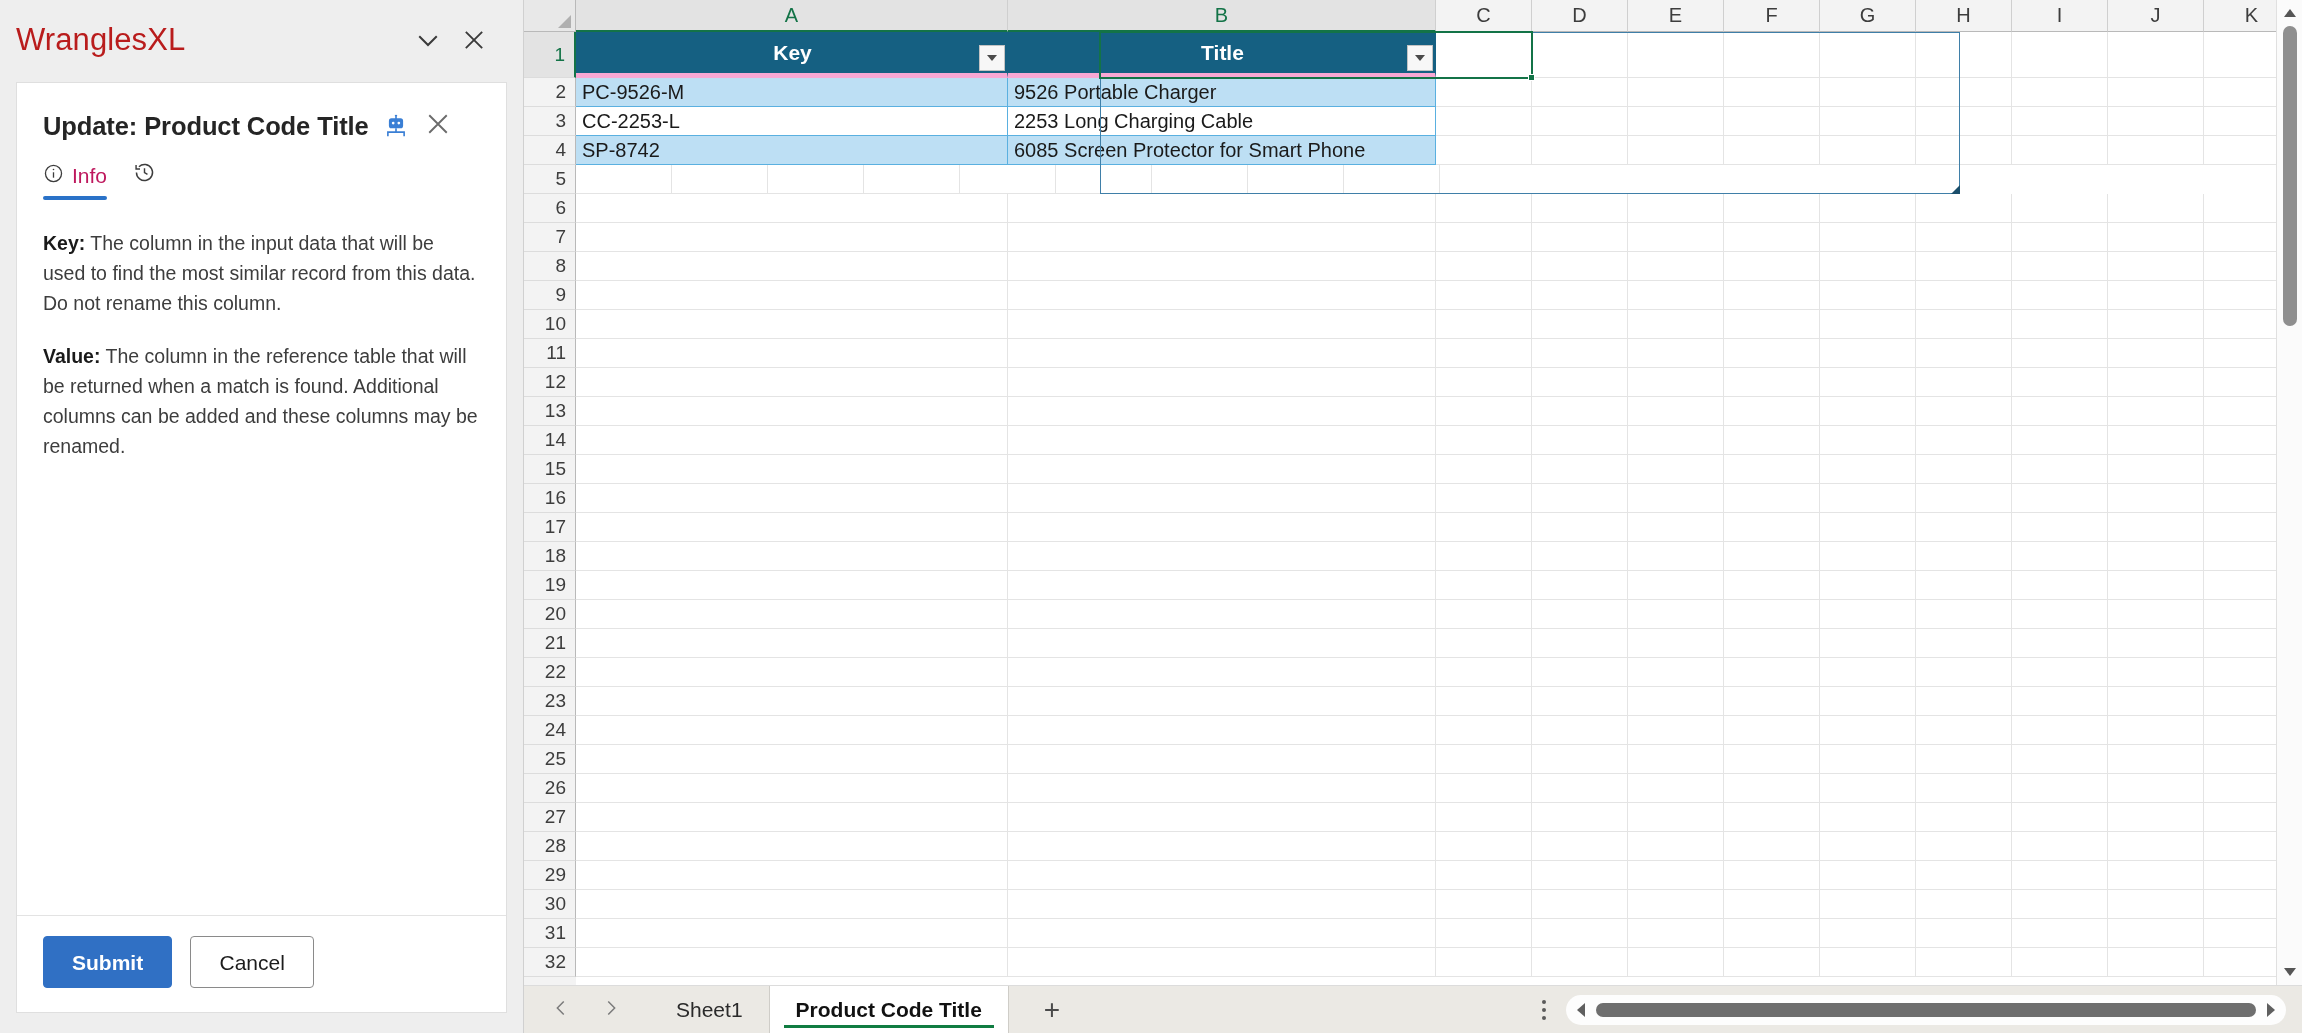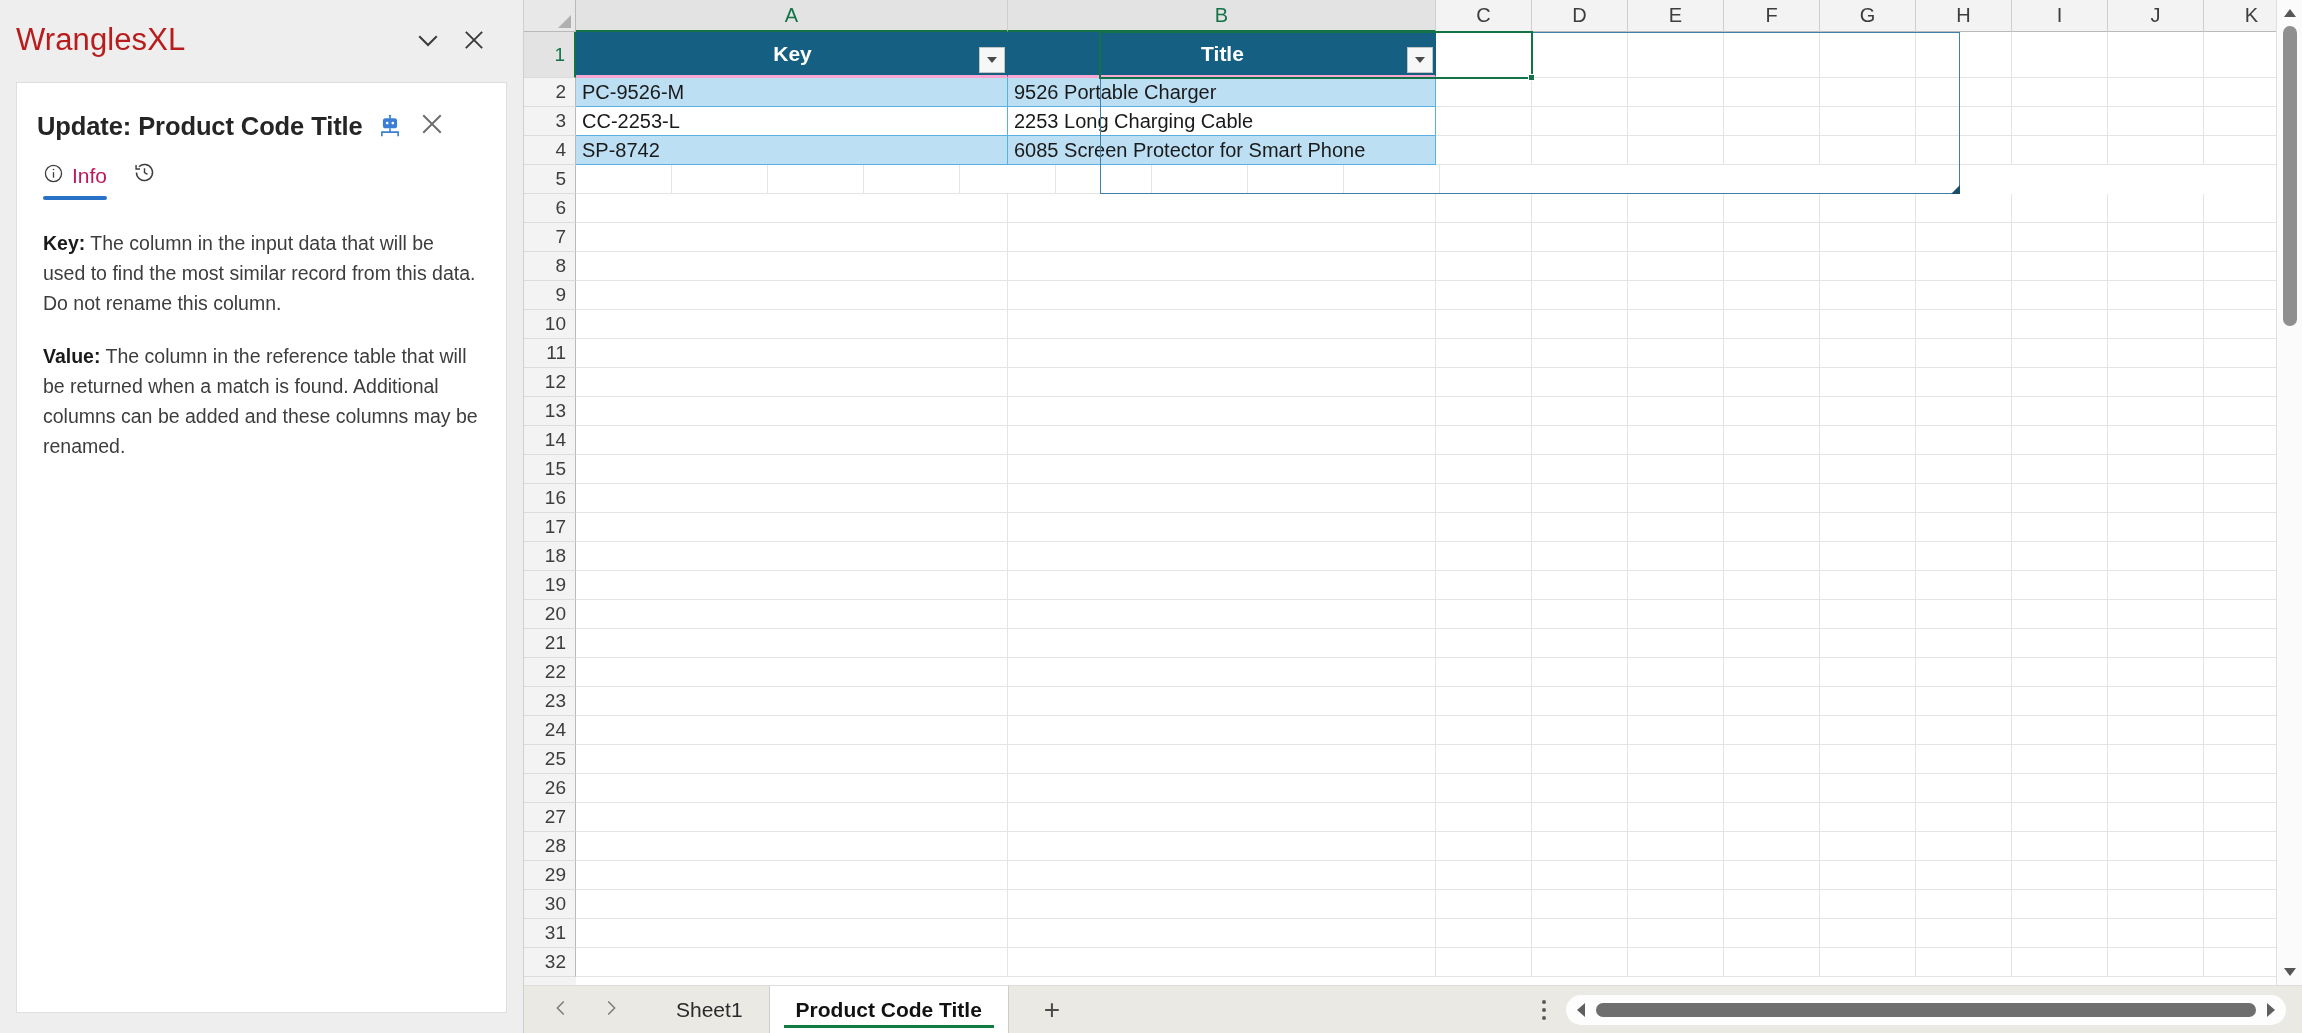--- a/index.html
+++ b/index.html
@@ -48,21 +48,21 @@
     background: #ffffff;
     border: 1px solid #dfdfdf;
     flex: 1 1 auto;
     display: flex;
     flex-direction: column;
     min-height: 0;
   }
   .card-head {
     display: flex;
     align-items: center;
-    padding: 26px 24px 0 20px;
+    padding: 26px 24px 0 26px;
   }
   .card-title {
     font-size: 25.5px;
     font-weight: bold;
     color: #252525;
     letter-spacing: -.1px;
   }
   .card-head-icons { display: flex; align-items: center; margin-left: 14px; gap: 14px; }
   .icon-btn { display:flex; align-items:center; justify-content:center; cursor:pointer; }
 
@@ -204,21 +204,21 @@
     white-space: nowrap;
     flex: 0 0 auto;
   }
   .cell.tbl-head {
     background: #156082;
     color: #ffffff;
     font-weight: bold;
     justify-content: center;
     position: relative;
     border-right: 1px solid #156082;
-    border-bottom: 3px solid #f9a8d4;
+    border-bottom: 5px solid #f9a8d4;
     font-size: 21px;
   }
   .filter-btn {
     position: absolute;
     right: 2px; bottom: 2px;
     width: 26px; height: 26px;
     background: #f7f7f7;
     border: 1px solid #c3c3c3;
     display: flex; align-items: center; justify-content: center;
     cursor: pointer;
@@ -426,20 +426,24 @@
         <p class="info-p">
           <b>Key:</b><span> The column in the input data that will be used to find the most similar record from this data. Do not rename this column.</span>
         </p>
         <p class="info-p">
           <b>Value:</b><span> The column in the reference table that will be returned when a match is found. Additional columns can be added and these columns may be renamed.</span>
         </p>
       </div>
 
       <div class="card-spacer"></div>
 
+      <div class="card-footer">
+        <div class="btn btn-primary">Submit</div>
+        <div class="btn btn-secondary">Cancel</div>
+      </div>
 
     </div>
   </div>
 
   <div class="sheet">
 
     <div class="grid-wrap">
       <div class="col-head-row" id="colHeadRow">
         <div class="corner"></div>
       <div class="colh sel" style="width: 432px;">A</div>

